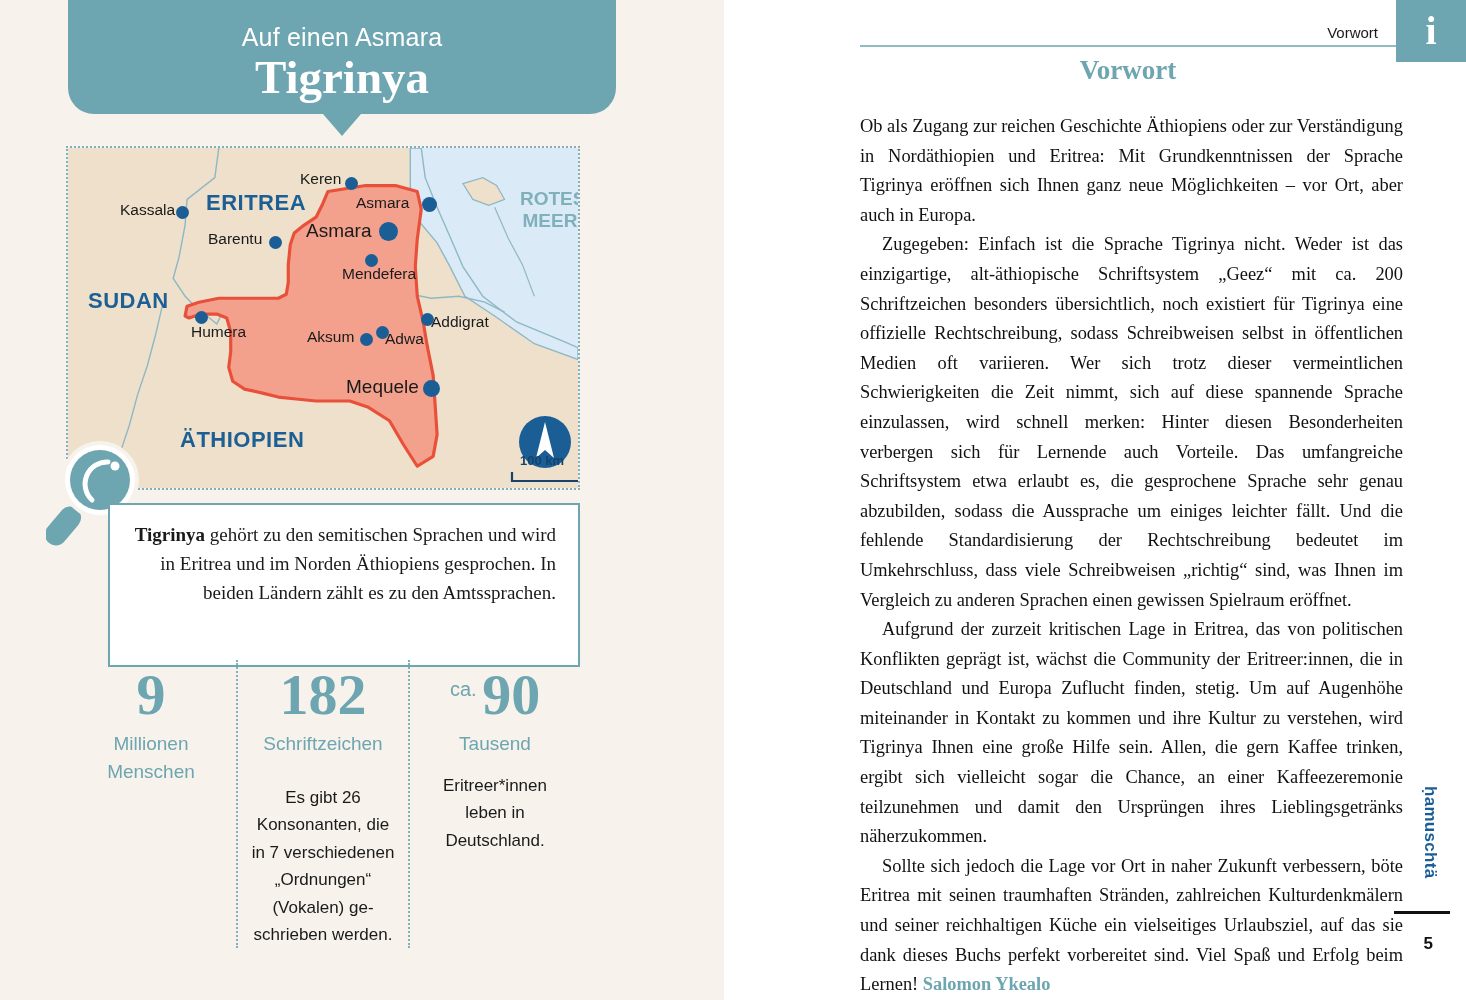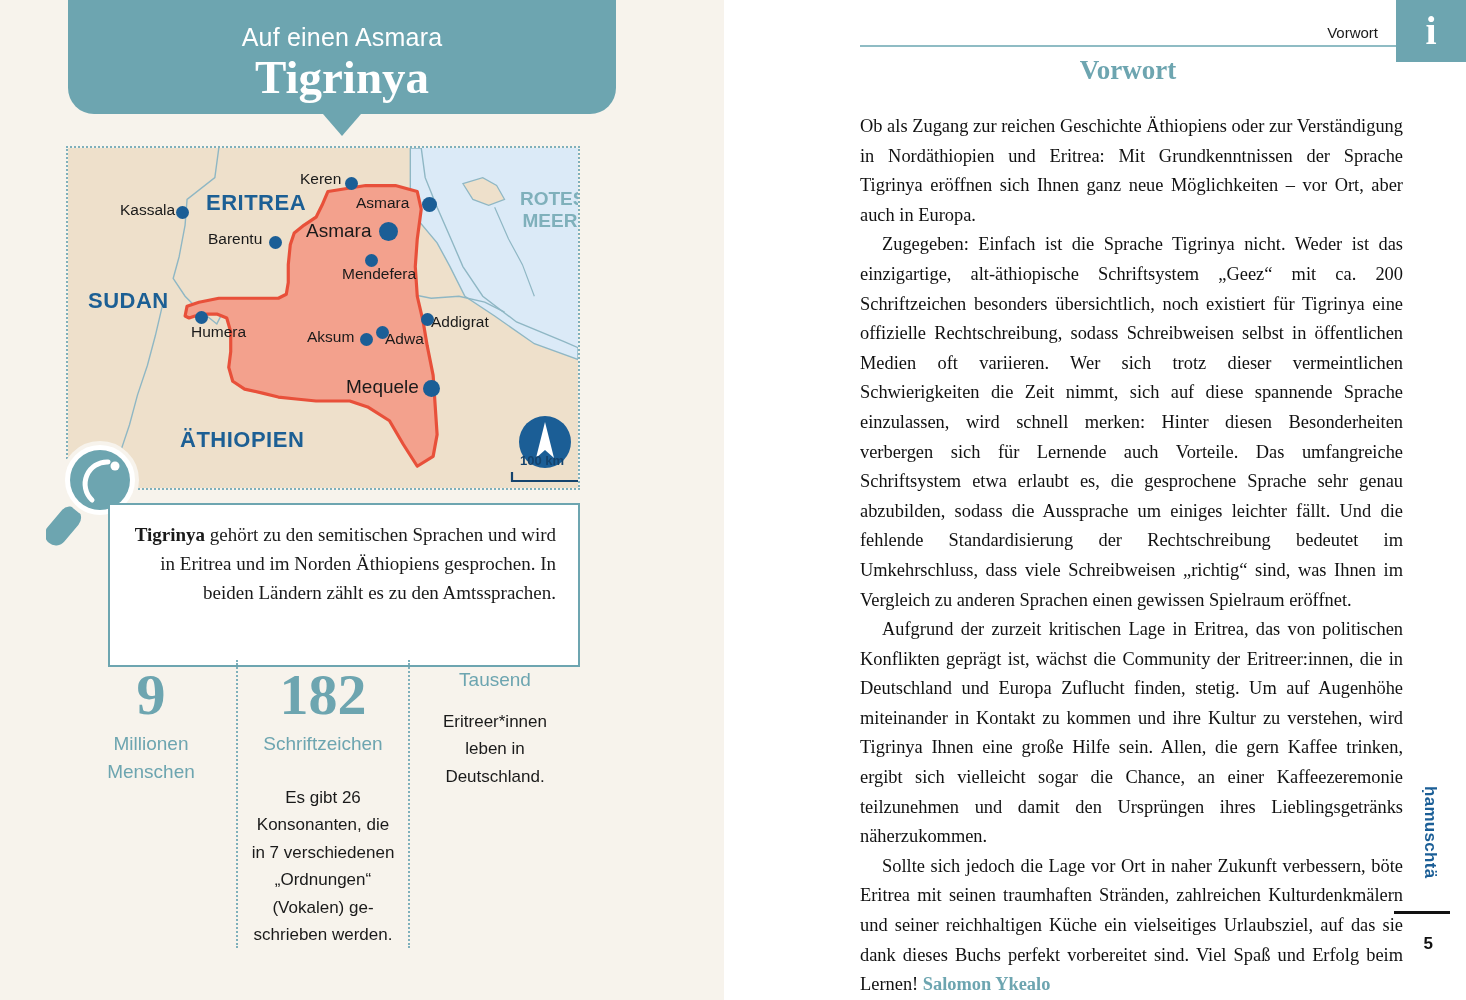--- a/index.html
+++ b/index.html
@@ -263,20 +263,21 @@
         <div class="stat-num"><span class="prefix"></span><span>182</span></div>
         <div class="stat-unit" style="white-space:pre-line;">Schriftzeichen</div>
         <div class="stat-desc" style="white-space:pre-line;">Es gibt 26
 Konsonanten, die
 in 7 verschiedenen
 „Ordnungen“
 (Vokalen) ge-
 schrieben werden.</div>
       </div>
       <div class="stat stat-3">
+        <div class="stat-num"><span class="prefix">ca. </span><span>90</span></div>
         <div class="stat-unit" style="white-space:pre-line;">Tausend</div>
         <div class="stat-desc" style="white-space:pre-line;">Eritreer*innen
 leben in
 Deutschland.</div>
       </div>
     </div>
   </div>
 
   <div class="page-right">
     <div class="itab">i</div>

